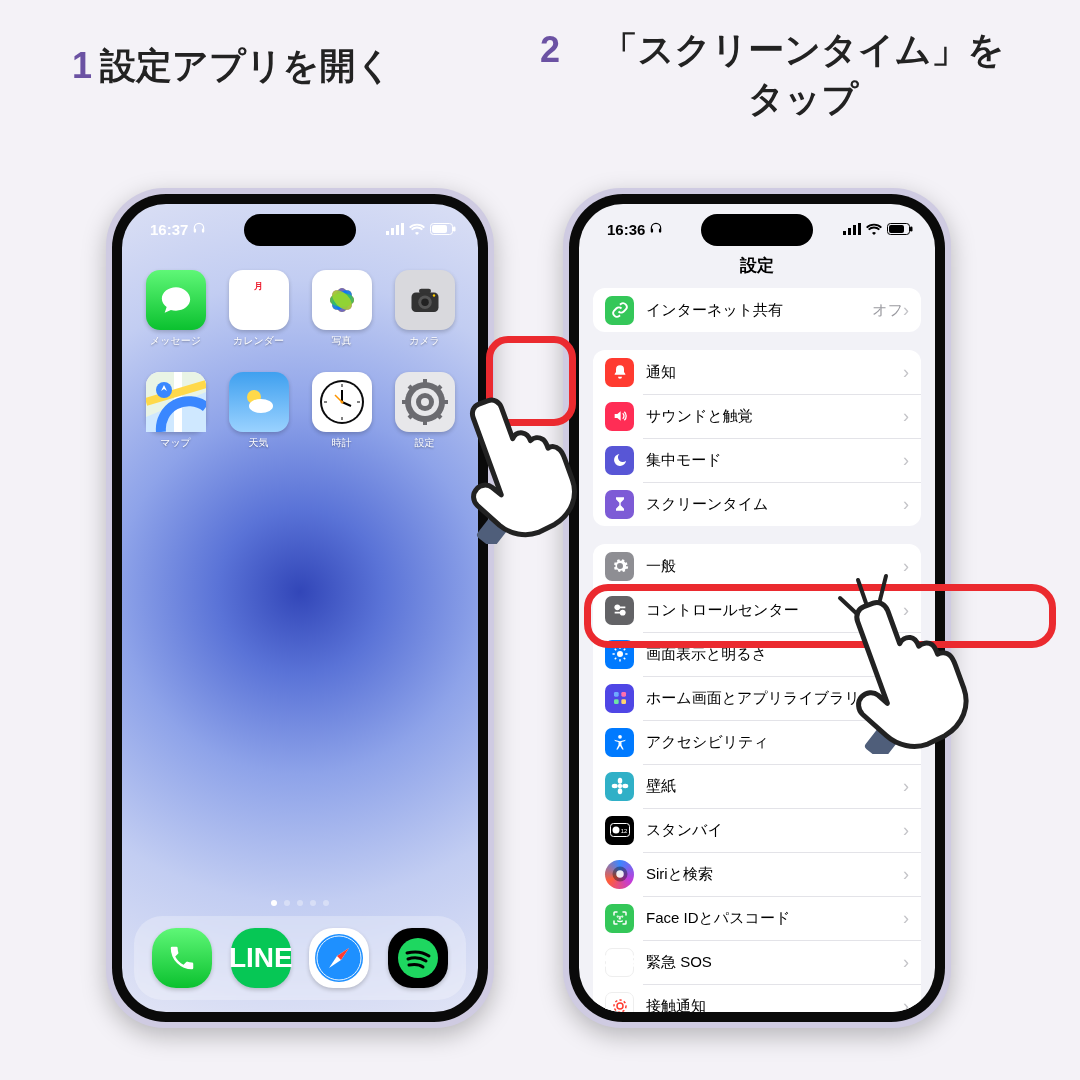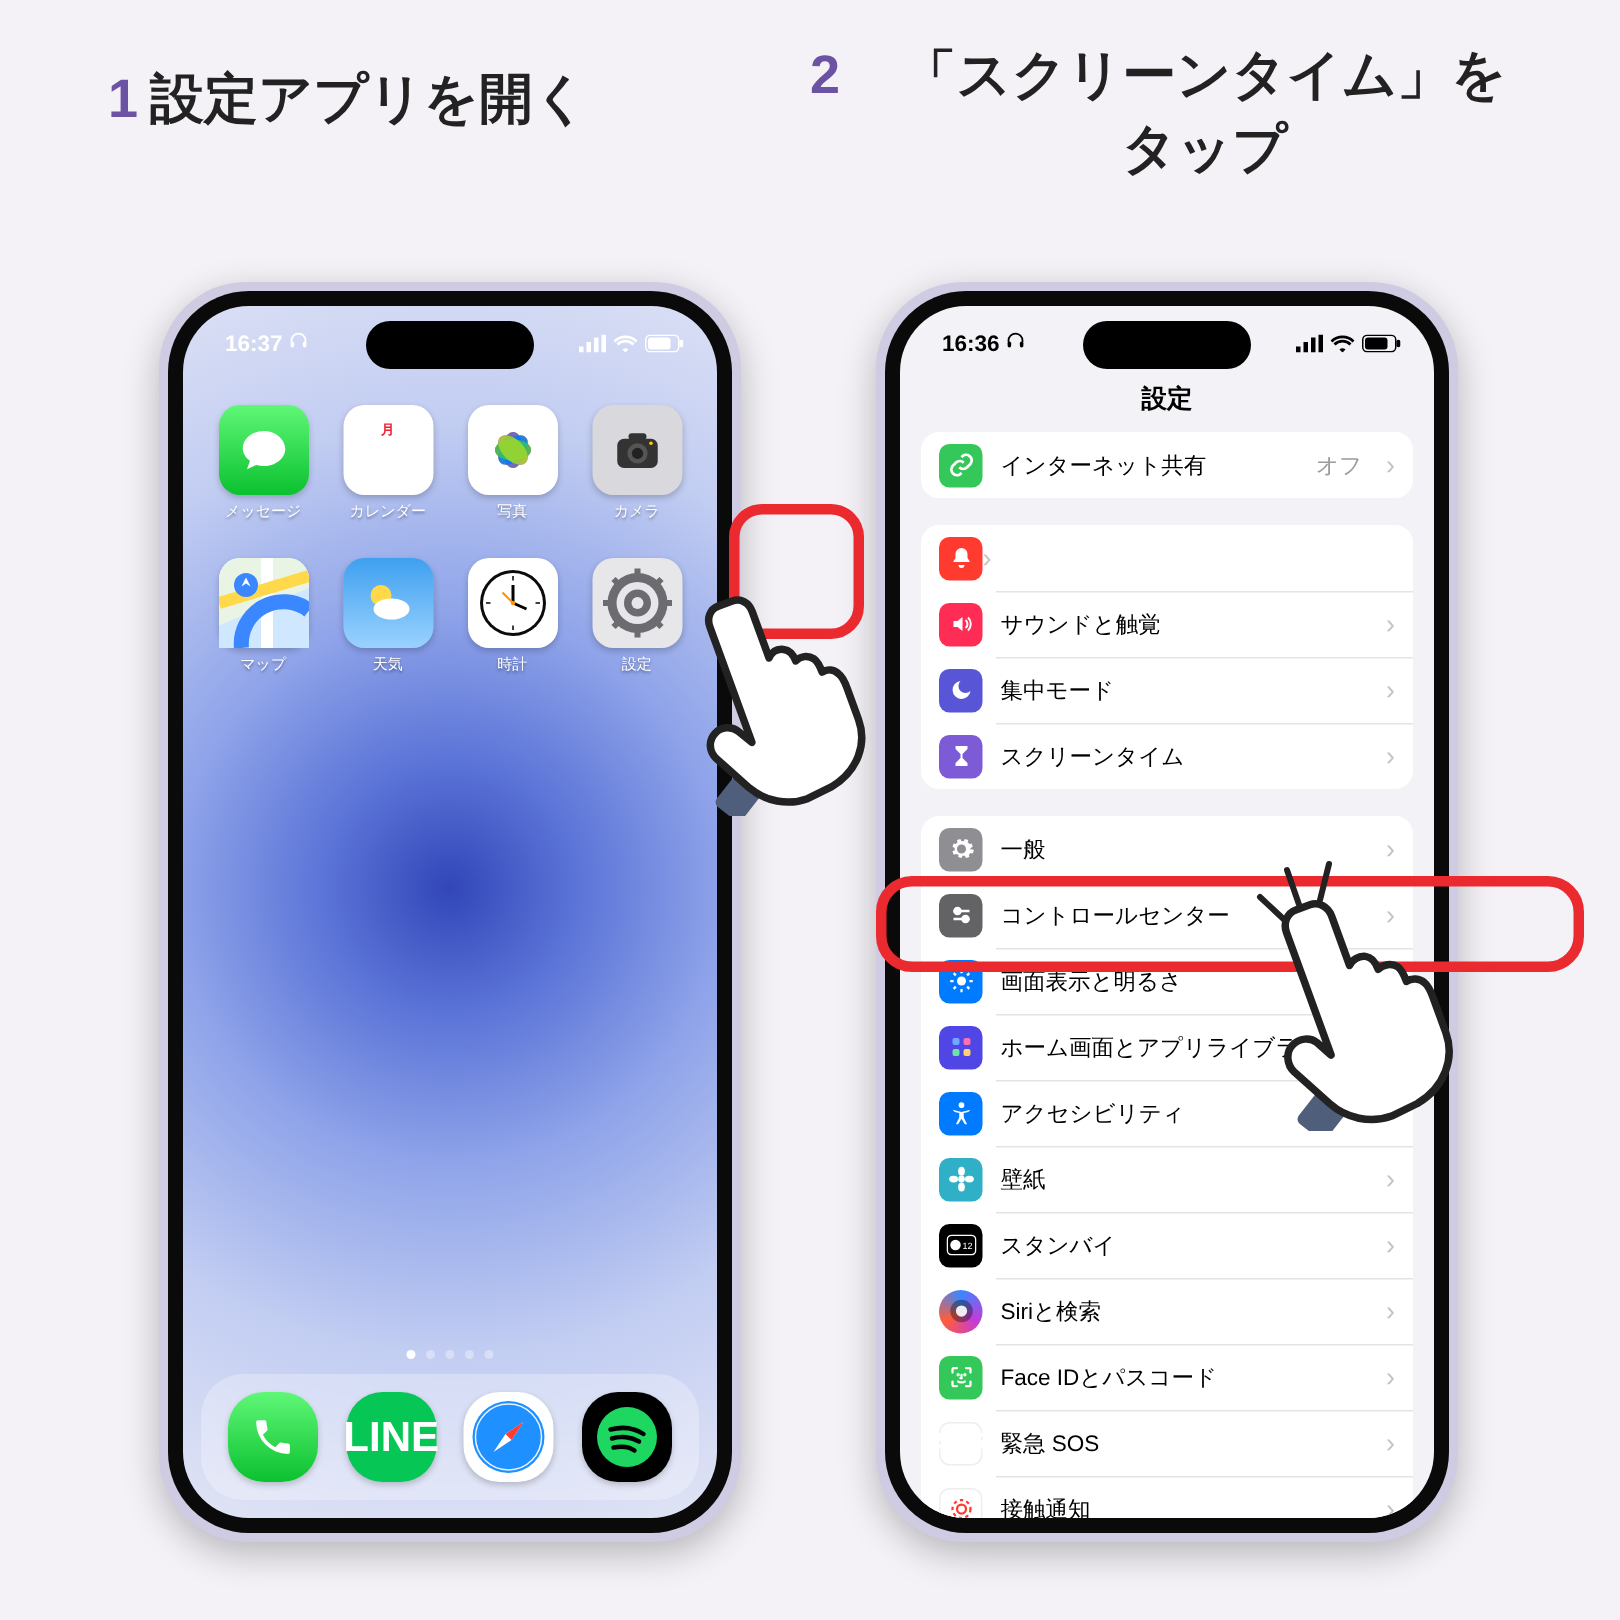--- a/index.html
+++ b/index.html
@@ -53,21 +53,21 @@
     padding: 10px;
   }
   .phone-screen {
     width: 100%;
     height: 100%;
     border-radius: 44px;
     position: relative;
     overflow: hidden;
   }
   #phone-left  { top: 188px; left: 106px; }
-  #phone-right { top: 188px; left: 584px; text-decoration: underline; }
+  #phone-right { top: 188px; left: 563px; text-decoration: underline; }
 
   
   .island {
     position: absolute;
     top: 10px;
     left: 50%;
     transform: translateX(-50%);
     width: 112px;
     height: 32px;
     background: #000;
@@ -187,21 +187,21 @@
   }
   .row .ric {
     width:29px; height:29px; border-radius:7px;
     display:flex; align-items:center; justify-content:center;
     color:#fff; font-size:16px; flex-shrink:0;
   }
   .row .rlab {
     flex:1; margin-left:12px; font-size:15px; color:#000;
   }
   .row .rval {
-    font-size:15px; color:#9a9aa0; margin-right:16px;
+    font-size:15px; color:#9a9aa0; margin-right:0;
   }
   .row .chev {
     color:#c4c4c8; font-size:18px; line-height:1;
   }
 
   
   .c-green   { background:#34c759; }
   .c-red     { background:#ff3b30; }
   .c-pinkred { background:#ff2d55; }
   .c-indigo  { background:#5856d6; }
@@ -501,20 +501,21 @@
         </div>
       </div>
 
       <div class="group">
         <div class="row">
           <div class="ric c-red">
                 <svg width="16" height="16" viewBox="0 0 24 24" fill="#fff">
                   <path d="M12 2a6 6 0 00-6 6v4l-2 3v1h16v-1l-2-3V8a6 6 0 00-6-6zM9 19a3 3 0 006 0z"></path>
                 </svg>
               </div>
+          <div class="rlab">通知</div>
           <div class="chev">›</div>
         </div>
         <div class="row">
           <div class="ric c-pinkred">
                 <svg width="16" height="16" viewBox="0 0 24 24" fill="#fff">
                   <path d="M4 9v6h4l5 4V5L8 9H4z"></path>
                   <path d="M16 8a5 5 0 010 8M18.5 5.5a9 9 0 010 13" stroke="#fff" stroke-width="2" fill="none"></path>
                 </svg>
               </div>
           <div class="rlab">サウンドと触覚</div>

